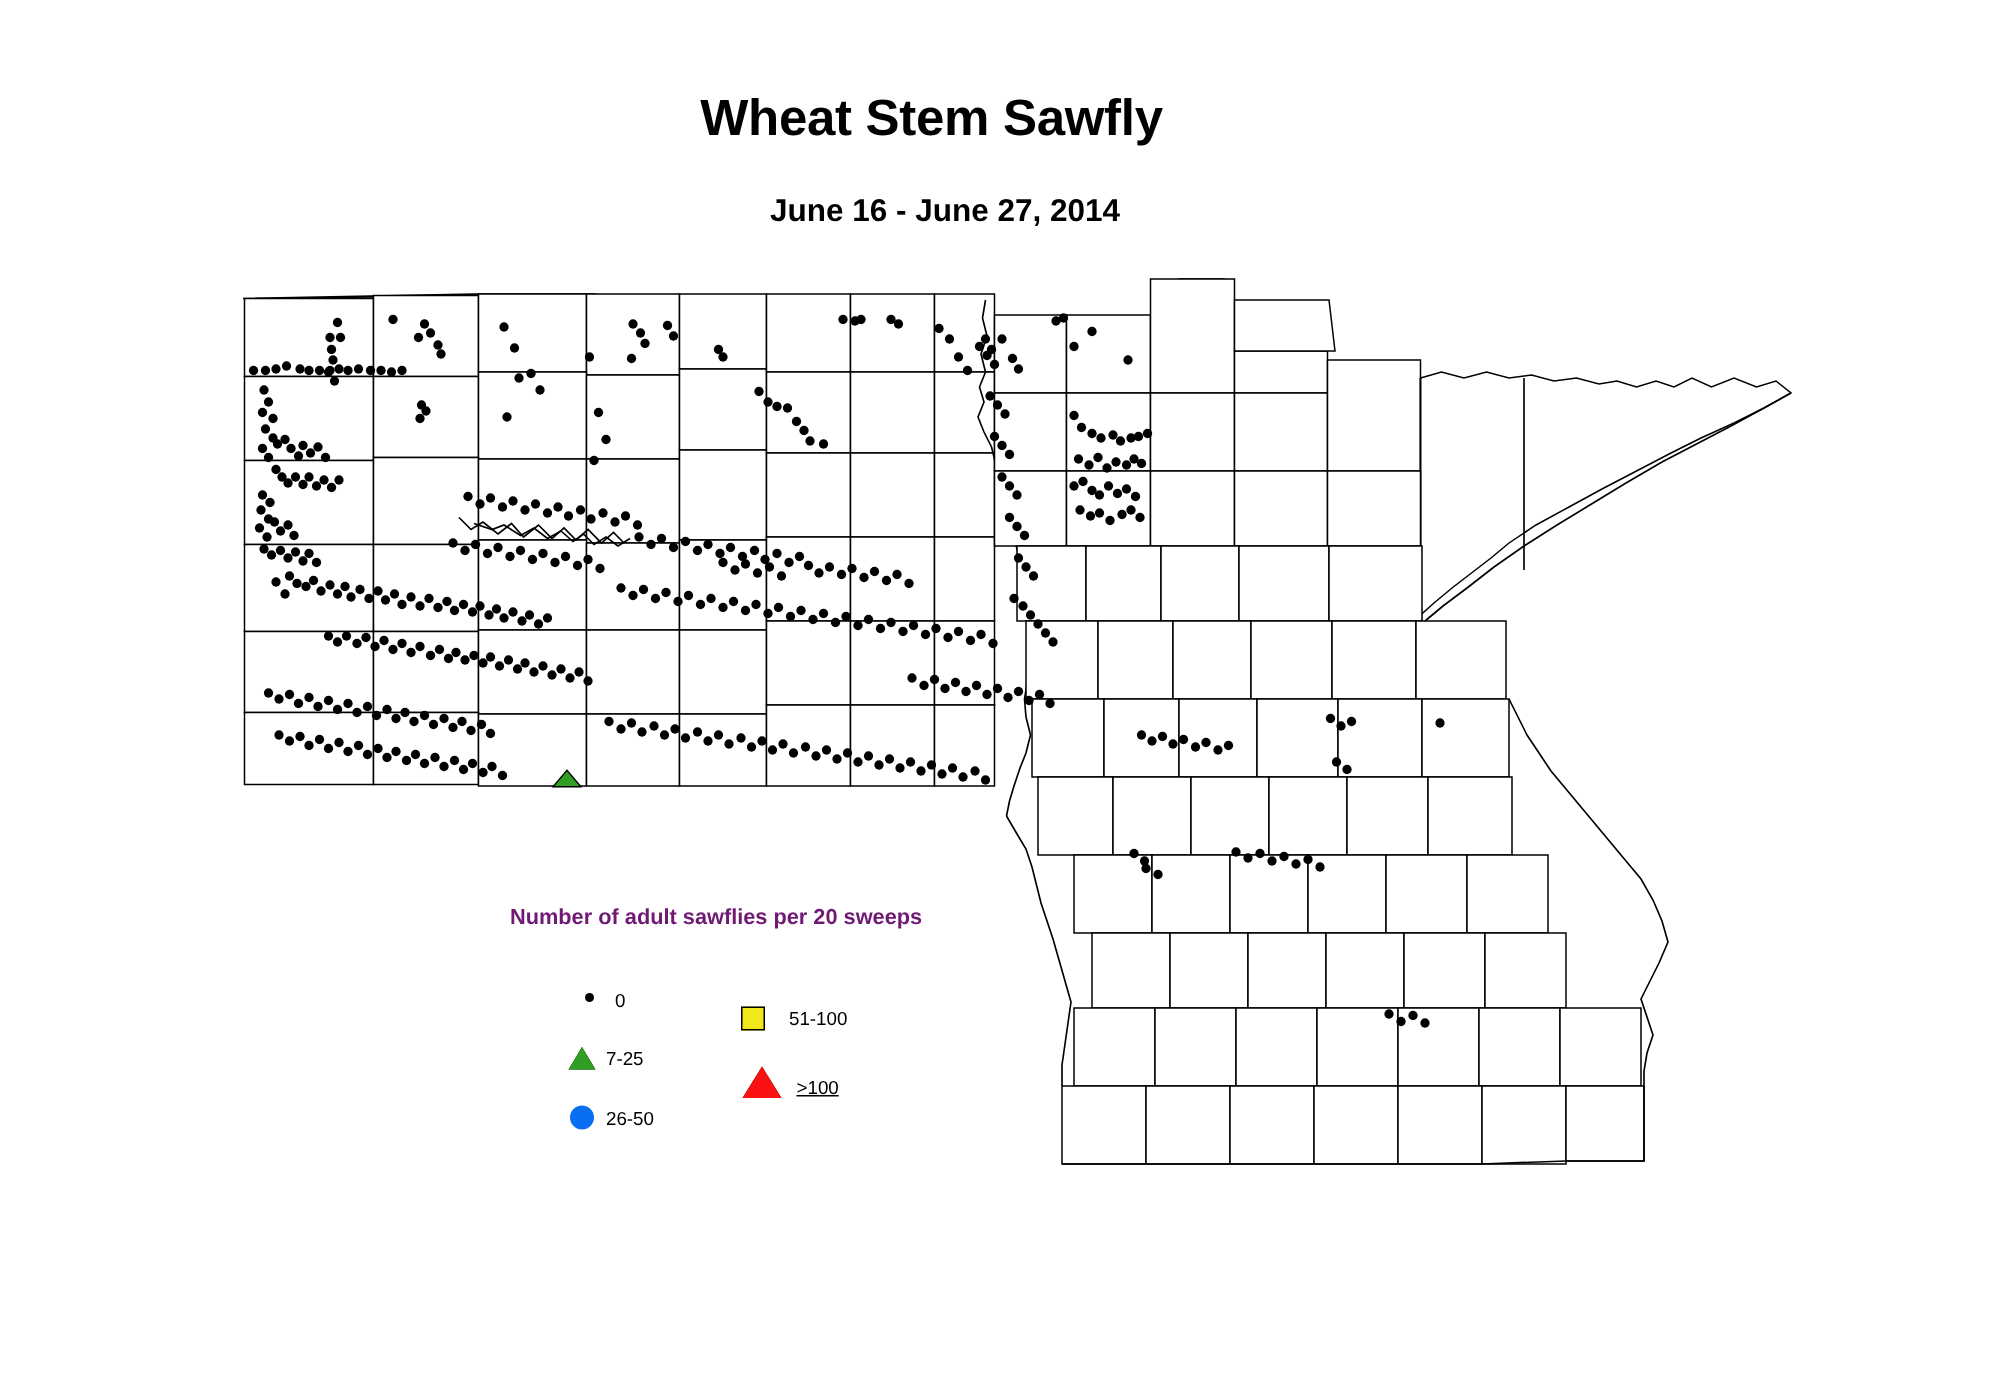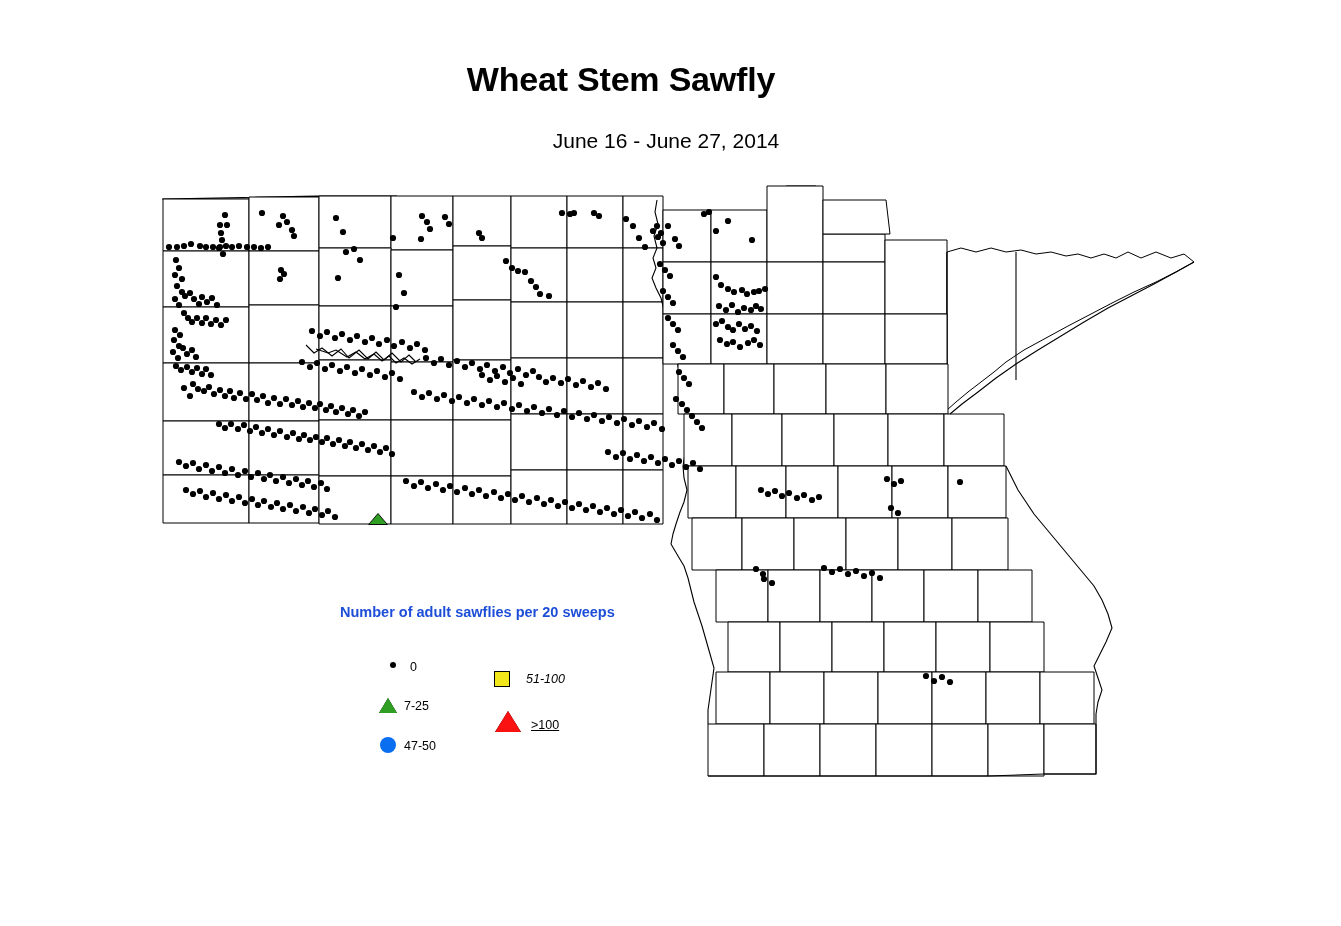--- a/index.html
+++ b/index.html
@@ -31,24 +31,23 @@
     color: #000000;
     letter-spacing: -0.2px;
     line-height: 1;
   }
   #subtitle {
     position: absolute;
     left: 0; top: 130px;
     width: 1228px;
     text-align: center;
     font-size: 21px;
-    font-weight: normal;
+    font-weight: bold;
     color: #000000;
     line-height: 1;
-    margin-left: 36px;
   }
   #map-wrap {
     position: absolute;
     left: 0; top: 0;
     width: 1341px;
     height: 926px;
   }
   #map-svg {
     position: absolute;
     left: 0; top: 0;
@@ -61,21 +60,21 @@
     left: 322px;
     top: 604px;
     width: 360px;
     height: 165px;
   }
   #legend-title {
     position: absolute;
     left: 2px; top: 0px;
     font-size: 14.5px;
     font-weight: bold;
-    color: #1d4ed8;
+    color: #701a75;
     white-space: nowrap;
     text-align: center;
   }
   .legend-item {
     position: absolute;
     height: 24px;
   }
   .legend-sym {
     position: absolute;
     left: 0; top: 0;
@@ -813,28 +812,28 @@
       <span class="legend-sym">
           <span class="sym-tri-small"></span>
         </span>
       <span class="legend-label" style="left:28px; top:7px;">7-25</span>
     </div>
 
     <div class="legend-item" style="left:38px; top:129px;">
       <span class="legend-sym">
           <span class="sym-circle"></span>
         </span>
-      <span class="legend-label" style="left:28px; top:7px;">47-50</span>
+      <span class="legend-label" style="left:28px; top:7px;">26-50</span>
     </div>
 
     <div class="legend-item" style="left:152px; top:62px;">
       <span class="legend-sym">
           <span class="sym-square"></span>
         </span>
-      <span class="legend-label" style="left:36px; top:7px;font-style:italic;">51-100</span>
+      <span class="legend-label" style="left:36px; top:7px;">51-100</span>
     </div>
 
     <div class="legend-item" style="left:157px; top:105px;">
       <span class="legend-sym">
           <span class="sym-tri-big"></span>
         </span>
       <span class="legend-label" style="left:36px; top:10px;text-decoration:underline;">&gt;100</span>
     </div>
   </div>
 

